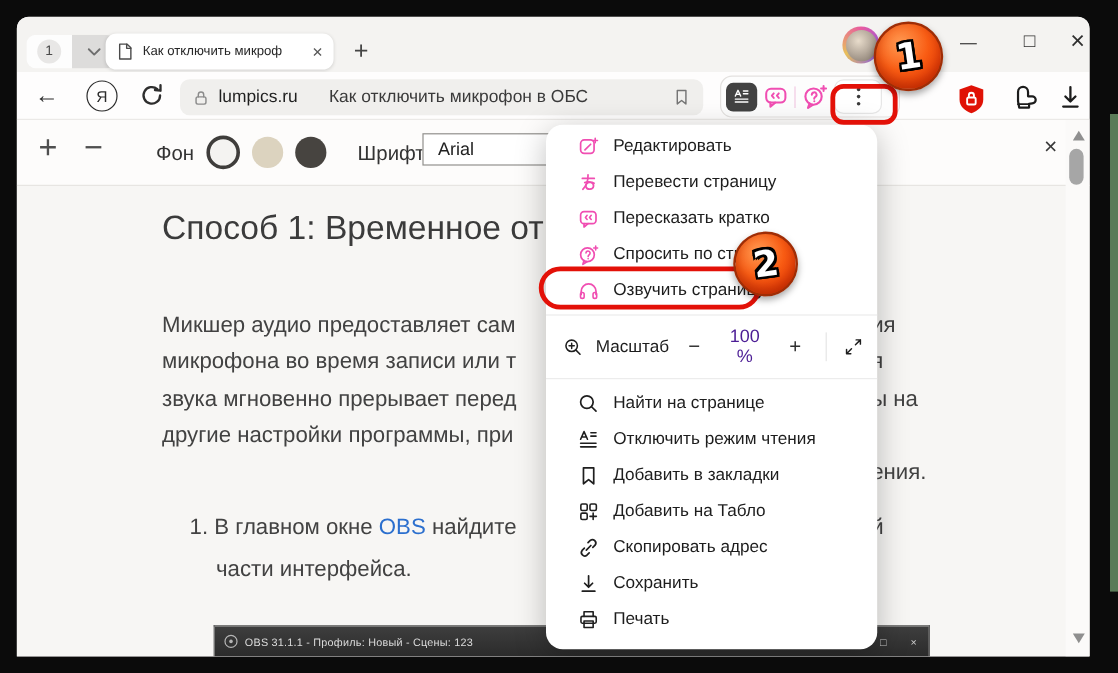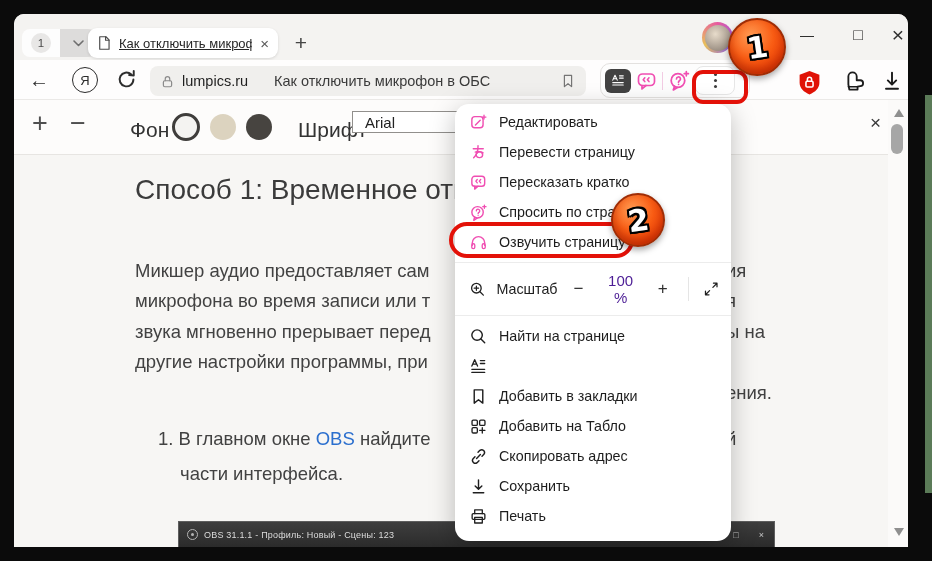--- a/index.html
+++ b/index.html
@@ -10,21 +10,21 @@
   .green-strip { position:absolute; right:0; top:95px; width:7px; height:398px; background:#5b7b58; }
   .window { position:absolute; left:14px; top:14px; width:894px; height:533px; background:#f3f2f0; border-radius:10px 10px 0 0; overflow:hidden; }
 
   
   .tabbar { position:absolute; left:0; top:0; width:100%; height:46px; background:#f4f3f1; }
   .tabgroup { position:absolute; left:8px; top:15px; height:28px; display:flex; border-radius:8px; overflow:hidden; }
   .tabgroup .seg1 { width:38px; background:#fdfdfd; display:flex; align-items:center; justify-content:center; }
   .tabgroup .seg1 .cnt { width:20px; height:20px; border-radius:50%; background:#e8e7e6; color:#4a4a4a; font-size:11.5px; display:flex; align-items:center; justify-content:center; }
   .tabgroup .seg2 { width:36px; background:#dddcdb; display:flex; align-items:center; justify-content:center; }
   .tab { position:absolute; left:74px; top:14px; width:190px; height:30px; background:#fff; border-radius:9px; box-shadow:0 1px 3px rgba(0,0,0,.12); display:flex; align-items:center; padding:0 9px; gap:8px; }
-  .tab-title { font-size:13px; color:#272727; white-space:nowrap; overflow:hidden; flex:1;text-decoration:underline; }
+  .tab-title { font-size:11px; color:#272727; white-space:nowrap; overflow:hidden; flex:1; }
   .tab-close { color:#5a5a5a; font-size:15px; }
   .newtab { position:absolute; left:274px; top:14px; width:26px; height:30px; display:flex; align-items:center; justify-content:center; font-size:21px; color:#454545; font-weight:300; }
   .avatar { position:absolute; left:688px; top:8px; width:31px; height:31px; border-radius:50%; background:conic-gradient(#e85aa0,#8a5ae8,#e8c05a,#e85aa0); display:flex; align-items:center; justify-content:center; }
   .avatar .ph { width:26px; height:26px; border-radius:50%; background:radial-gradient(circle at 40% 35%, #e8dccb, #a99d90 60%, #7d7268); }
   .winctl { position:absolute; top:8px; height:26px; display:flex; align-items:center; justify-content:center; color:#2f2f2f; }
 
   
   .toolbar { position:absolute; left:0; top:46px; width:100%; height:40px; background:#fefdfd; border-bottom:1px solid #ebe9e7; }
   .tbtn { position:absolute; display:flex; align-items:center; justify-content:center; color:#2b2b2b; }
   .ya { width:26px; height:26px; border-radius:50%; border:1.6px solid #2b2b2b; font-size:13px; color:#2b2b2b; display:flex; align-items:center; justify-content:center; }
@@ -35,23 +35,23 @@
   .rbadge { width:26px; height:24px; background:#424242; border-radius:6px; display:flex; align-items:center; justify-content:center; }
   .vsep-pink { width:1px; height:18px; background:#f2cbe3; }
   .dotsbtn { width:40px; height:29px; background:#fff; border:1px solid #e6e6e6; border-radius:8px; display:flex; flex-direction:column; align-items:center; justify-content:center; gap:3px; }
   .dotsbtn i { width:3px; height:3px; border-radius:50%; background:#3c3c3c; }
   .adblock { position:absolute; left:747px; top:58px; width:28px; height:28px; border-radius:50%; background:#e01206; }
   .adblock::after { content:""; position:absolute; left:7px; top:7px; width:14px; height:14px; border-radius:50%; background:#fff; }
 
   
   .readerbar { position:absolute; left:0; top:86px; width:894px; height:55px; background:#fdfcfb; border-bottom:1px solid #e7e5e2; }
   .rb-big { font-size:27px; font-weight:300; color:#4f4f4f; }
-  .rb-label { font-size:21px; color:#333; }
+  .rb-label { font-size:17px; color:#333; }
   .circle { border-radius:50%; }
-  .fontsel { position:absolute; left:338px; top:11px; width:118px; height:22px; background:#fff; border:1px solid #918f8c; font-size:15px; color:#222; display:flex; align-items:center; padding-left:12px; }
+  .fontsel { position:absolute; left:338px; top:11px; width:118px; height:27px; background:#fff; border:1px solid #918f8c; font-size:15px; color:#222; display:flex; align-items:center; padding-left:12px; }
 
   
   .content { position:absolute; left:0; top:141px; width:894px; height:392px; background:#f7f6f4; }
   .clip { position:absolute; white-space:nowrap; overflow:hidden; }
   .h1line { font-size:28px; color:#3b3b3b; }
   .bline { font-size:18.5px; color:#424242; }
   .frag { position:absolute; font-size:18.5px; color:#424242; white-space:nowrap; }
   .link { color:#2b6fce; }
 
   
@@ -62,21 +62,21 @@
 
   
   .obsbar { position:absolute; left:164px; top:507px; width:597px; height:26px; background:linear-gradient(#3e3e3e,#2b2b2b); border:1px solid #5e5e5e; border-bottom:0; display:flex; align-items:center; }
   .obslogo { width:11px; height:11px; border-radius:50%; border:1px solid #b5b5b5; margin:0 6px 0 8px; position:relative; }
   .obslogo::after { content:""; position:absolute; left:3px; top:3px; width:3px; height:3px; border-radius:50%; background:#b5b5b5; }
   .obstitle { font-size:9px; color:#dcdcdc; letter-spacing:.2px; flex:1; white-space:nowrap; overflow:hidden; }
   .obsctl { font-size:9px; color:#c8c8c8; margin-right:10px; }
 
   
   .menu { position:absolute; left:441px; top:90px; width:276px; height:437px; background:#fff; border-radius:14px; box-shadow:0 6px 26px rgba(0,0,0,.25); padding-top:3px; z-index:5; }
-  .m-item { height:30px; display:flex; align-items:center; padding:0 14px; gap:11px; font-size:14.3px; color:#1d1d1d; }
+  .m-item { height:30px; display:flex; align-items:center; padding:0 26px; gap:11px; font-size:14.3px; color:#1d1d1d; }
   .m-sep { height:1px; background:#ececec; margin:5px 0; }
   .m-zoom { height:42px; display:flex; align-items:center; padding:0 12px 0 14px; gap:10px; font-size:14.3px; color:#1d1d1d; }
   .mz-btn { width:24px; text-align:center; font-size:17px; color:#2e2e2e; }
   .mz-val { width:46px; text-align:center; font-size:15px; color:#4c1d95; }
   .mz-div { width:1px; height:24px; background:#e5e5e5; margin:0 4px; }
 
   
   .hl { position:absolute; border:4px solid #e31108; z-index:8; }
   .callout { position:absolute; border-radius:50%; background:radial-gradient(circle at 38% 30%, #ff9a52 0%, #f95d14 45%, #e83c05 78%, #cf3304 100%); border:2.5px solid #9f2d06; box-shadow:0 3px 6px rgba(0,0,0,.35), inset 0 -5px 9px rgba(140,25,0,.45); display:flex; align-items:center; justify-content:center; z-index:10; }
   .callout span { color:#fff; font-weight:700; font-size:30px; font-family:"DejaVu Sans","Liberation Sans",sans-serif; transform:rotate(-8deg);
@@ -306,20 +306,21 @@
             <circle cx="8.5" cy="8.5" r="5.5" stroke="#1f1f1f" stroke-width="1.5"></circle>
             <path d="M12.6 12.6l3.9 3.9" stroke="#1f1f1f" stroke-width="1.5"></path>
           </svg>
         <span>Найти на странице</span>
       </div>
       <div class="m-item">
         <svg class="ic" width="19" height="19" viewBox="0 0 20 20">
             <path d="M3 9.5L6 2.8l3 6.7M3.9 7.5h4.2" stroke="#1f1f1f" stroke-width="1.4"></path>
             <path d="M12 3.8h4.5M12 6.8h4.5M3 13h13.5M3 16.2h13.5" stroke="#1f1f1f" stroke-width="1.4"></path>
           </svg>
+        <span>Отключить режим чтения</span>
       </div>
       <div class="m-item">
         <svg class="ic" width="19" height="19" viewBox="0 0 20 20">
             <path d="M5.5 3h9v14l-4.5-3.6L5.5 17z" stroke="#1f1f1f" stroke-width="1.5"></path>
           </svg>
         <span>Добавить в закладки</span>
       </div>
       <div class="m-item">
         <svg class="ic" width="19" height="19" viewBox="0 0 20 20">
             <rect x="3.2" y="3.2" width="5.6" height="5.6" rx="1.3" stroke="#1f1f1f" stroke-width="1.4"></rect>

